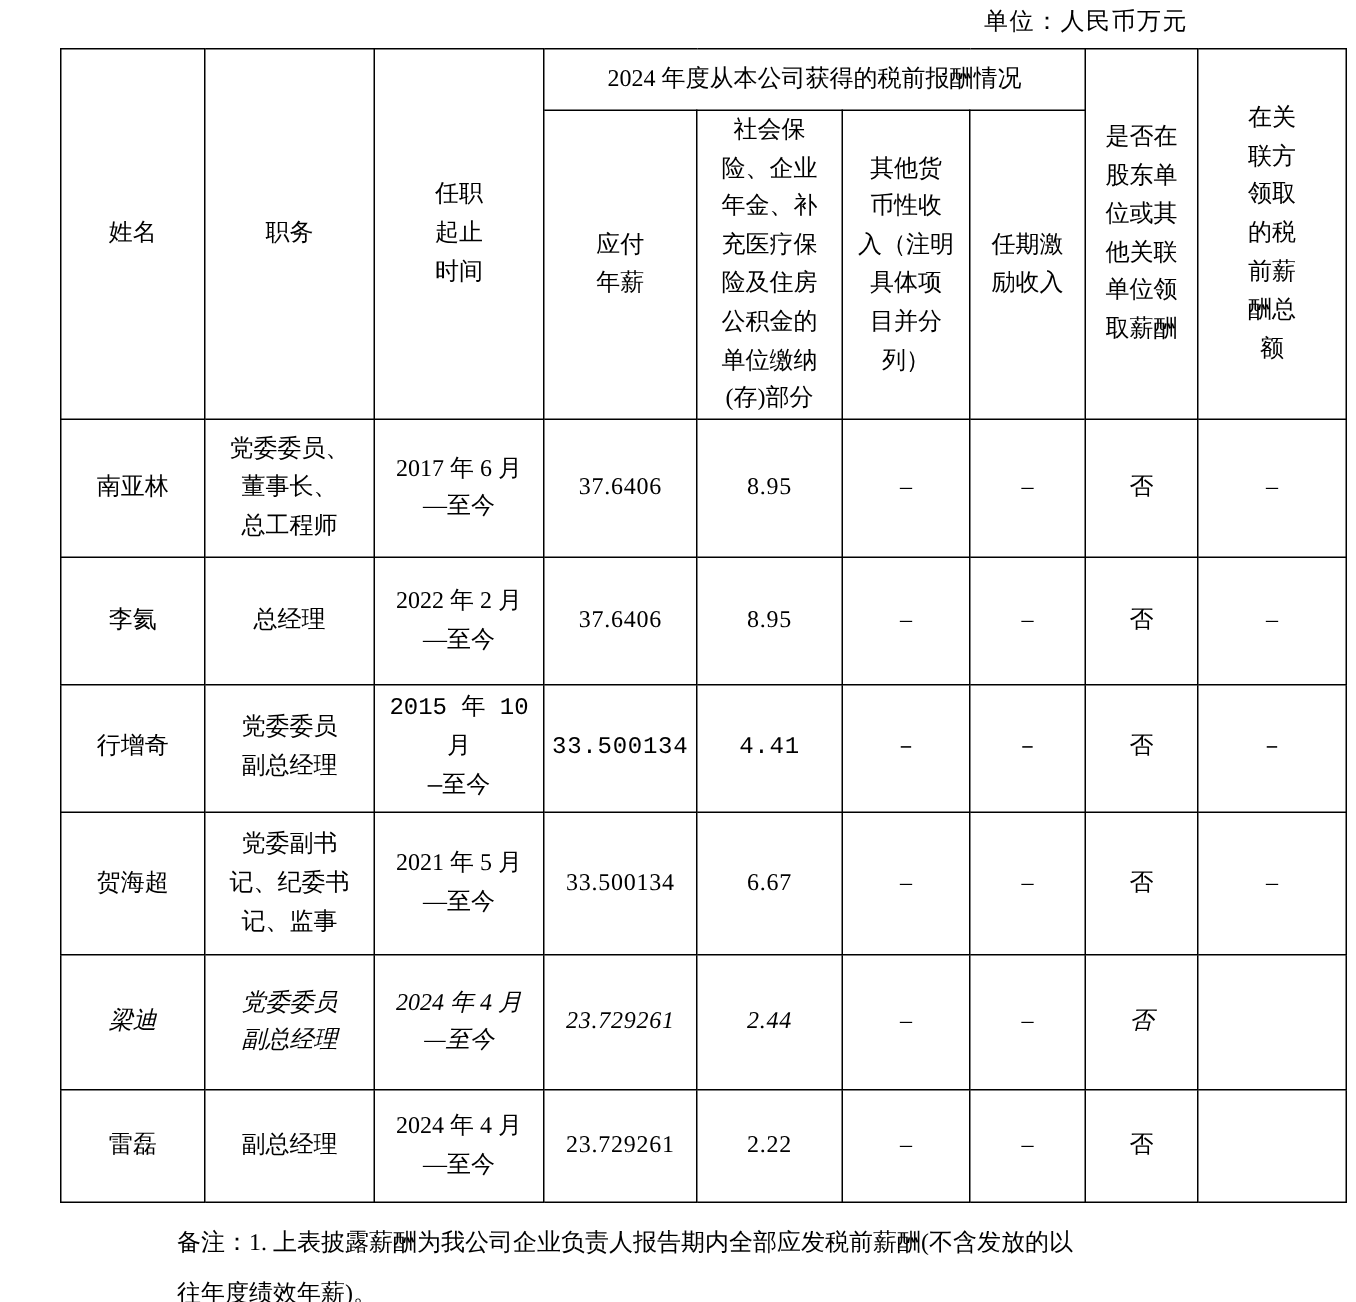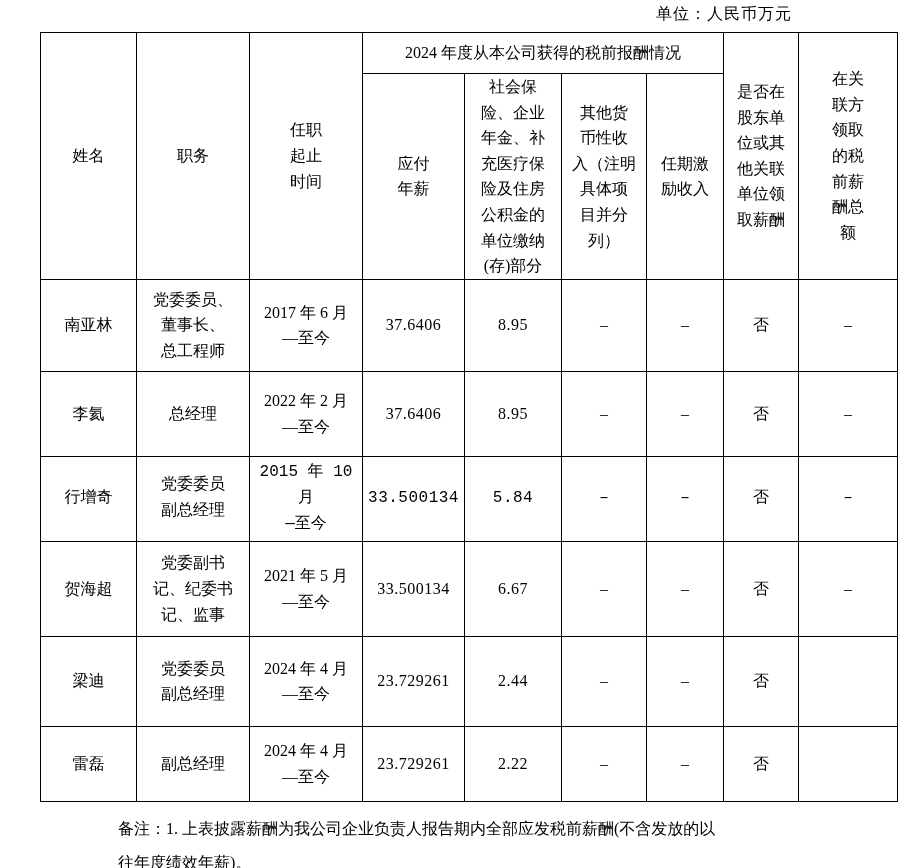--- a/index.html
+++ b/index.html
@@ -37,21 +37,21 @@
     white-space: pre-line;
     overflow: hidden;
     padding: 0 2px;
   }
   tr.hr1 { height: 41px; }
   tr.hr2 { height: 205px; }
   tr.dr1 { height: 92px; }
   tr.dr2 { height: 85px; margin-top: 29px; }
   tr.dr3 { height: 85px; font-family: Liberation Mono, monospace; }
   tr.dr4 { height: 95px; }
-  tr.dr5 { height: 90px; }
+  tr.dr5 { height: 90px; font-style: italic; }
   tr.dr6 { height: 75px; margin-left: 27px; }
   col.c1 { width: 96px; }
   col.c2 { width: 113px; }
   col.c3 { width: 113px; }
   col.c4 { width: 102px; }
   col.c5 { width: 97px; }
   col.c6 { width: 85px; }
   col.c7 { width: 77px; }
   col.c8 { width: 75px; }
   col.c9 { width: 99px; }
@@ -153,21 +153,21 @@
       <td>否</td>
       <td>–</td>
     </tr>
     <tr class="dr3">
       <td>行增奇</td>
       <td>党委委员
 副总经理</td>
       <td>2015 年 10 月
 —至今</td>
       <td class="num-cell">33.500134</td>
-      <td class="num-cell">5.84</td>
+      <td class="num-cell">4.41</td>
       <td>–</td>
       <td>–</td>
       <td>否</td>
       <td>–</td>
     </tr>
     <tr class="dr4">
       <td>贺海超</td>
       <td>党委副书
 记、纪委书
 记、监事</td>

